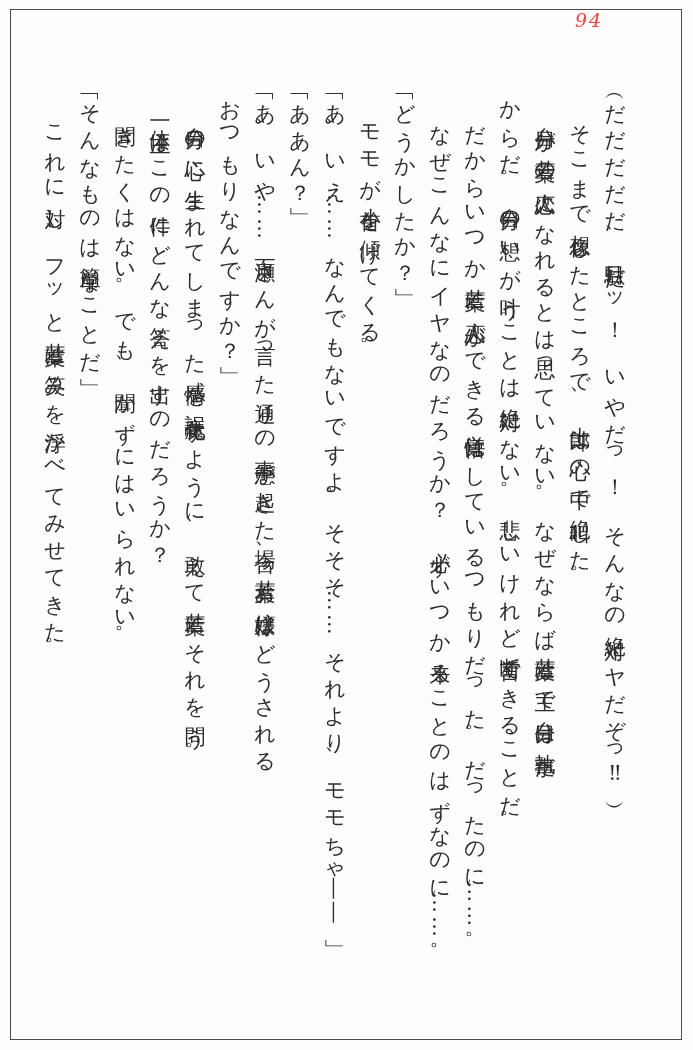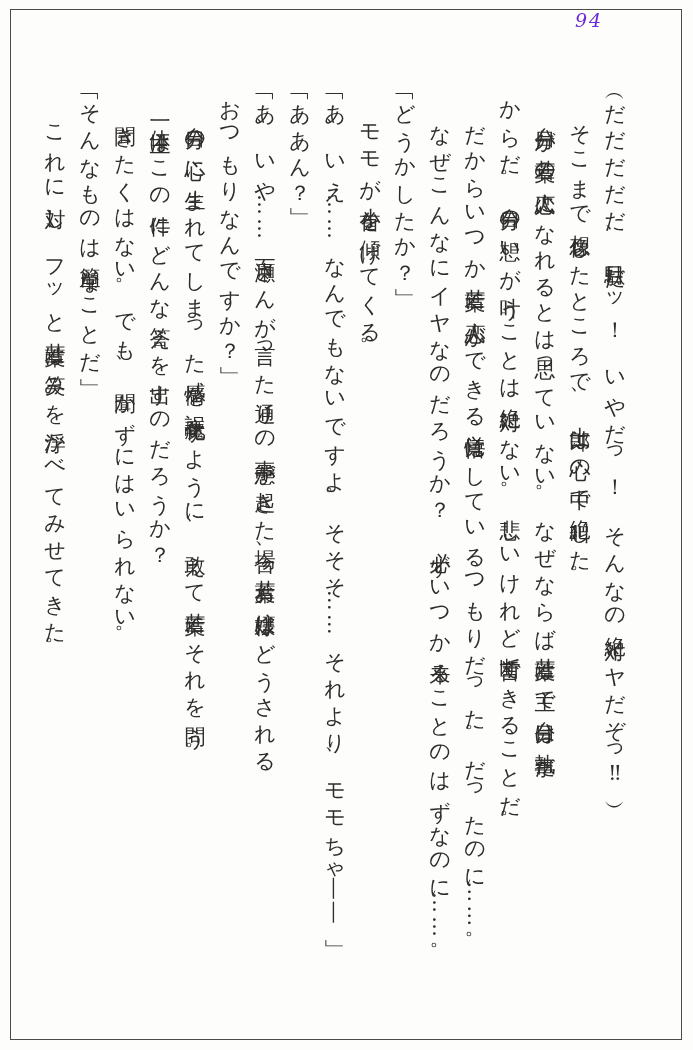--- a/index.html
+++ b/index.html
@@ -53,21 +53,21 @@
   }
   .col.indent {
     text-indent: 24px;
   }
 </style>
 </head>
 <body>
 
 <div class="book-page" style="background: rgb(253, 253, 251);">
   <div class="frame" style="border-color: rgb(75, 75, 72);"></div>
-  <div class="page-number" style="color: #6d28d9;">94</div>
+  <div class="page-number" style="color: #ef4444;">94</div>
   <div class="text-area" id="text-area" style="color: rgb(46, 45, 43);">
       <p class="col">（だだだだだ、駄目だッ！　いやだっ！　そんなの絶対イヤだぞっ‼）</p>
       <p class="col indent">そこまで想像したところで、士郎は心の中で絶叫した。</p>
       <p class="col indent">自分が若葉の恋人になれるとは思っていない。なぜならば若葉は主で自分は執事だ</p>
       <p class="col">からだ。自分の想いが叶うことは絶対にない。悲しいけれど断言できることだ。</p>
       <p class="col indent">だからいつか若葉に恋人ができる覚悟はしているつもりだった。だったのに……。</p>
       <p class="col indent">なぜこんなにイヤなのだろうか？　必ずいつか来ることのはずなのに……。</p>
       <p class="col">「どうかしたか？」</p>
       <p class="col indent">モモが小首を傾げてくる。</p>
       <p class="col">「あ、いえ……なんでもないですよ。そそそ……それより、モモちゃ――」</p>

